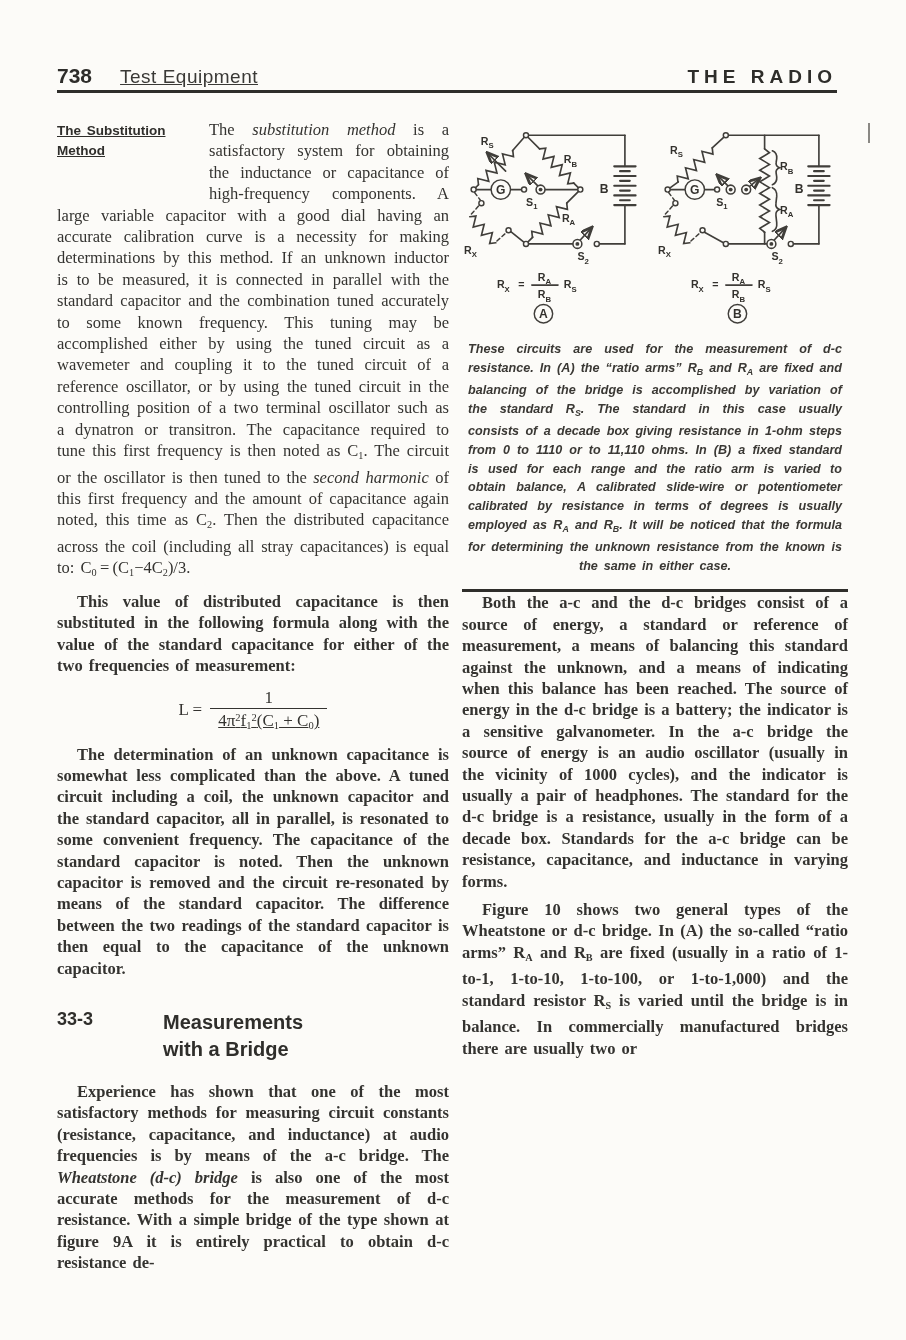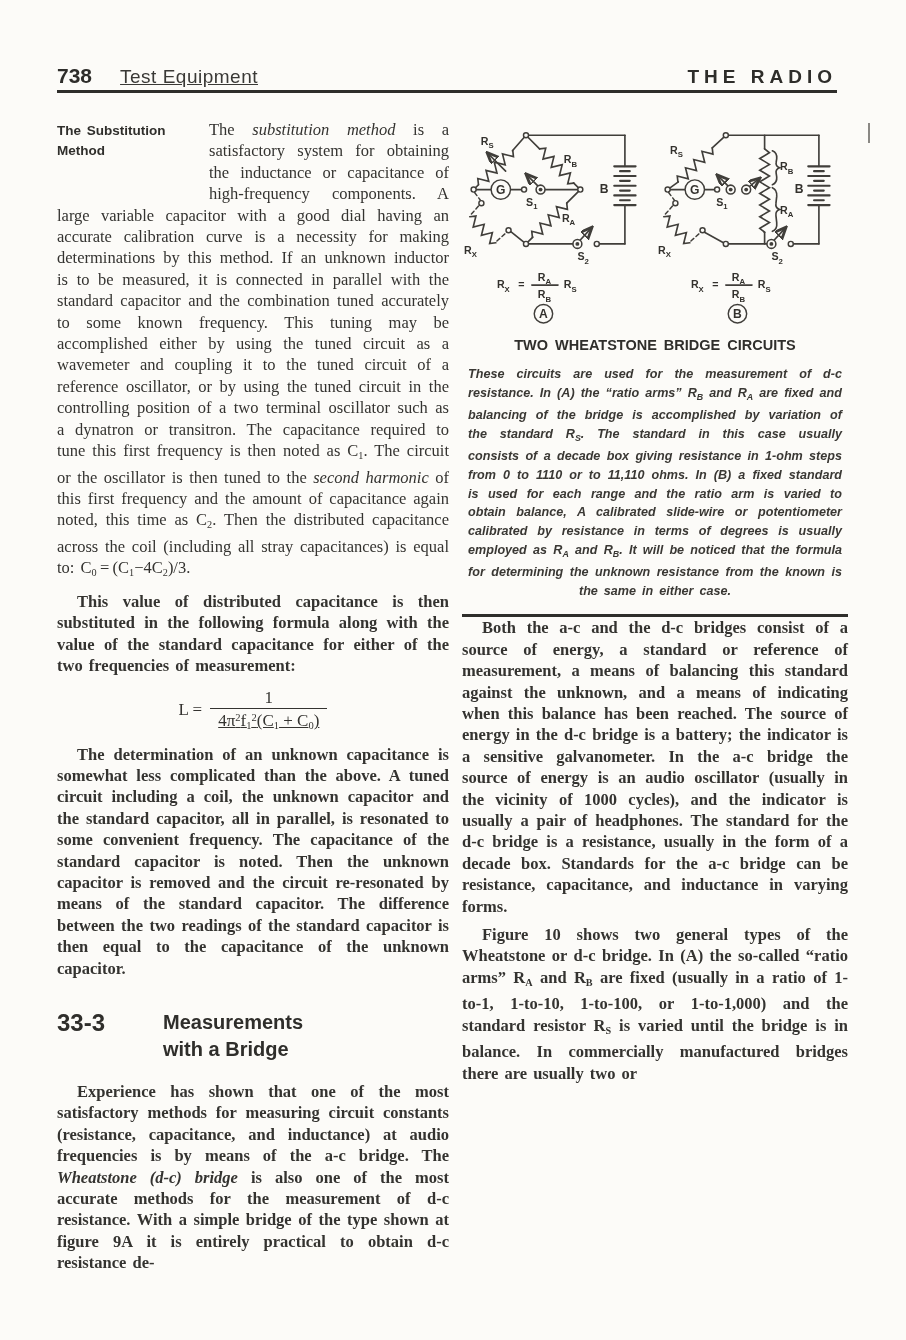--- a/index.html
+++ b/index.html
@@ -10,30 +10,30 @@
   .page-num{font:bold 21px "Liberation Sans",sans-serif;color:#2e2d2a;}
   .section-name{font:19px "Liberation Sans",sans-serif;margin-left:28px;color:#3a3936;letter-spacing:.5px;text-decoration:underline;}
   .running{margin-left:auto;font:bold 19px "Liberation Sans",sans-serif;letter-spacing:5px;color:#2e2d2a;}
   .header-rule{position:absolute;left:57px;top:90px;width:780px;height:3px;background:#2f2e2b;}
   
   .col-left{position:absolute;left:57px;top:119px;width:392px;}
   .col-right{position:absolute;left:462px;top:121px;width:386px;}
   .para{font-size:16.5px;line-height:21.4px;text-align:justify;word-spacing:2px;margin:0 0 7px;}
   .indent{text-indent:20px;font-weight:bold;}
   .method-head{float:left;width:152px;height:64px;font:bold 13.5px/1.5 "Liberation Sans",sans-serif;
-               color:#2f2e2b;padding-top:2px;}
+               color:#2f2e2b;padding-top:2px;text-decoration:underline;}
   .mh-line{display:block;}
   sub{font-size:62%;vertical-align:-0.3em;}
   sup{font-size:62%;vertical-align:0.45em;}
   .formula{display:flex;justify-content:center;align-items:center;gap:8px;margin:12px 0 12px;font-size:17px;}
   .frac{display:inline-flex;flex-direction:column;align-items:center;}
   .frac .num{padding:0 2px;}
   .frac .den{border-top:1.6px solid #343330;padding:2px 8px 0;text-decoration:underline;}
   .sec-head{display:flex;margin:30px 0 18px;font-family:"Liberation Sans",sans-serif;font-weight:bold;color:#2f2e2b;}
-  .sec-num{width:106px;font-size:24px;}
+  .sec-num{width:106px;font-size:18px;}
   .sec-title{font-size:20px;line-height:1.35;}
   .sec-line{display:block;}
   
   .fig-diagrams{display:flex;gap:2px;}
   .ckt{width:193px;height:207px;}
   .ckt line,.ckt path{stroke:#403e3a;stroke-width:1.7;fill:none;stroke-linecap:round;}
   .ckt .batt line{stroke-width:2.2;}
   .ckt .dash line{stroke-dasharray:4 3;stroke-width:1.5;}
   .ckt .node{fill:#fcfbf8;stroke:#403e3a;stroke-width:1.5;}
   .ckt .ring-o{fill:#fcfbf8;stroke:#403e3a;stroke-width:1.6;}
@@ -278,21 +278,20 @@
           <text x="85" y="164" text-anchor="middle">R<tspan dy="3.5" font-size="8">A</tspan></text>
           <line x1="72" y1="168.5" x2="99" y2="168.5" stroke-width="1.4"></line>
           <text x="85" y="182" text-anchor="middle">R<tspan dy="3.5" font-size="8">B</tspan></text>
           <text x="105" y="172">R<tspan dy="3.5" font-size="8">S</tspan></text>
         </g>
         <circle class="node" cx="84" cy="198" r="9.5"></circle>
         <text x="84" y="202.5" text-anchor="middle" class="gtxt">B</text>
       </svg>
     </div>
 
-    <div class="fig-title">TWO WHEATSTONE BRIDGE CIRCUITS</div>
     <div class="fig-caption">These circuits are used for the measurement of d-c resistance. In (A) the “ratio arms” R<sub>B</sub> and R<sub>A</sub> are fixed and balancing of the bridge is accomplished by variation of the standard R<sub>S</sub>. The standard in this case usually consists of a decade box giving resistance in 1-ohm steps from 0 to 1110 or to 11,110 ohms. In (B) a fixed standard is used for each range and the ratio arm is varied to obtain balance, A calibrated slide-wire or potentiometer calibrated by resistance in terms of degrees is usually employed as R<sub>A</sub> and R<sub>B</sub>. It will be noticed that the formula for determining the unknown resistance from the known is the same in either case.</div>
     <div class="fig-rule"></div>
 
     <div class="para indent">Both the a-c and the d-c bridges consist of a source of energy, a standard or reference of measurement, a means of balancing this standard against the unknown, and a means of indicating when this balance has been reached. The source of energy in the d-c bridge is a battery; the indicator is a sensitive galvanometer. In the a-c bridge the source of energy is an audio oscillator (usually in the vicinity of 1000 cycles), and the indicator is usually a pair of headphones. The standard for the d-c bridge is a resistance, usually in the form of a decade box. Standards for the a-c bridge can be resistance, capacitance, and inductance in varying forms.</div>
     <div class="para indent">Figure 10 shows two general types of the Wheatstone or d-c bridge. In (A) the so-called “ratio arms” R<sub>A</sub> and R<sub>B</sub> are fixed (usually in a ratio of 1-to-1, 1-to-10, 1-to-100, or 1-to-1,000) and the standard resistor R<sub>S</sub> is varied until the bridge is in balance. In commercially manufactured bridges there are usually two or</div>
   </div>
 
 </div>
 
 </body></html>

